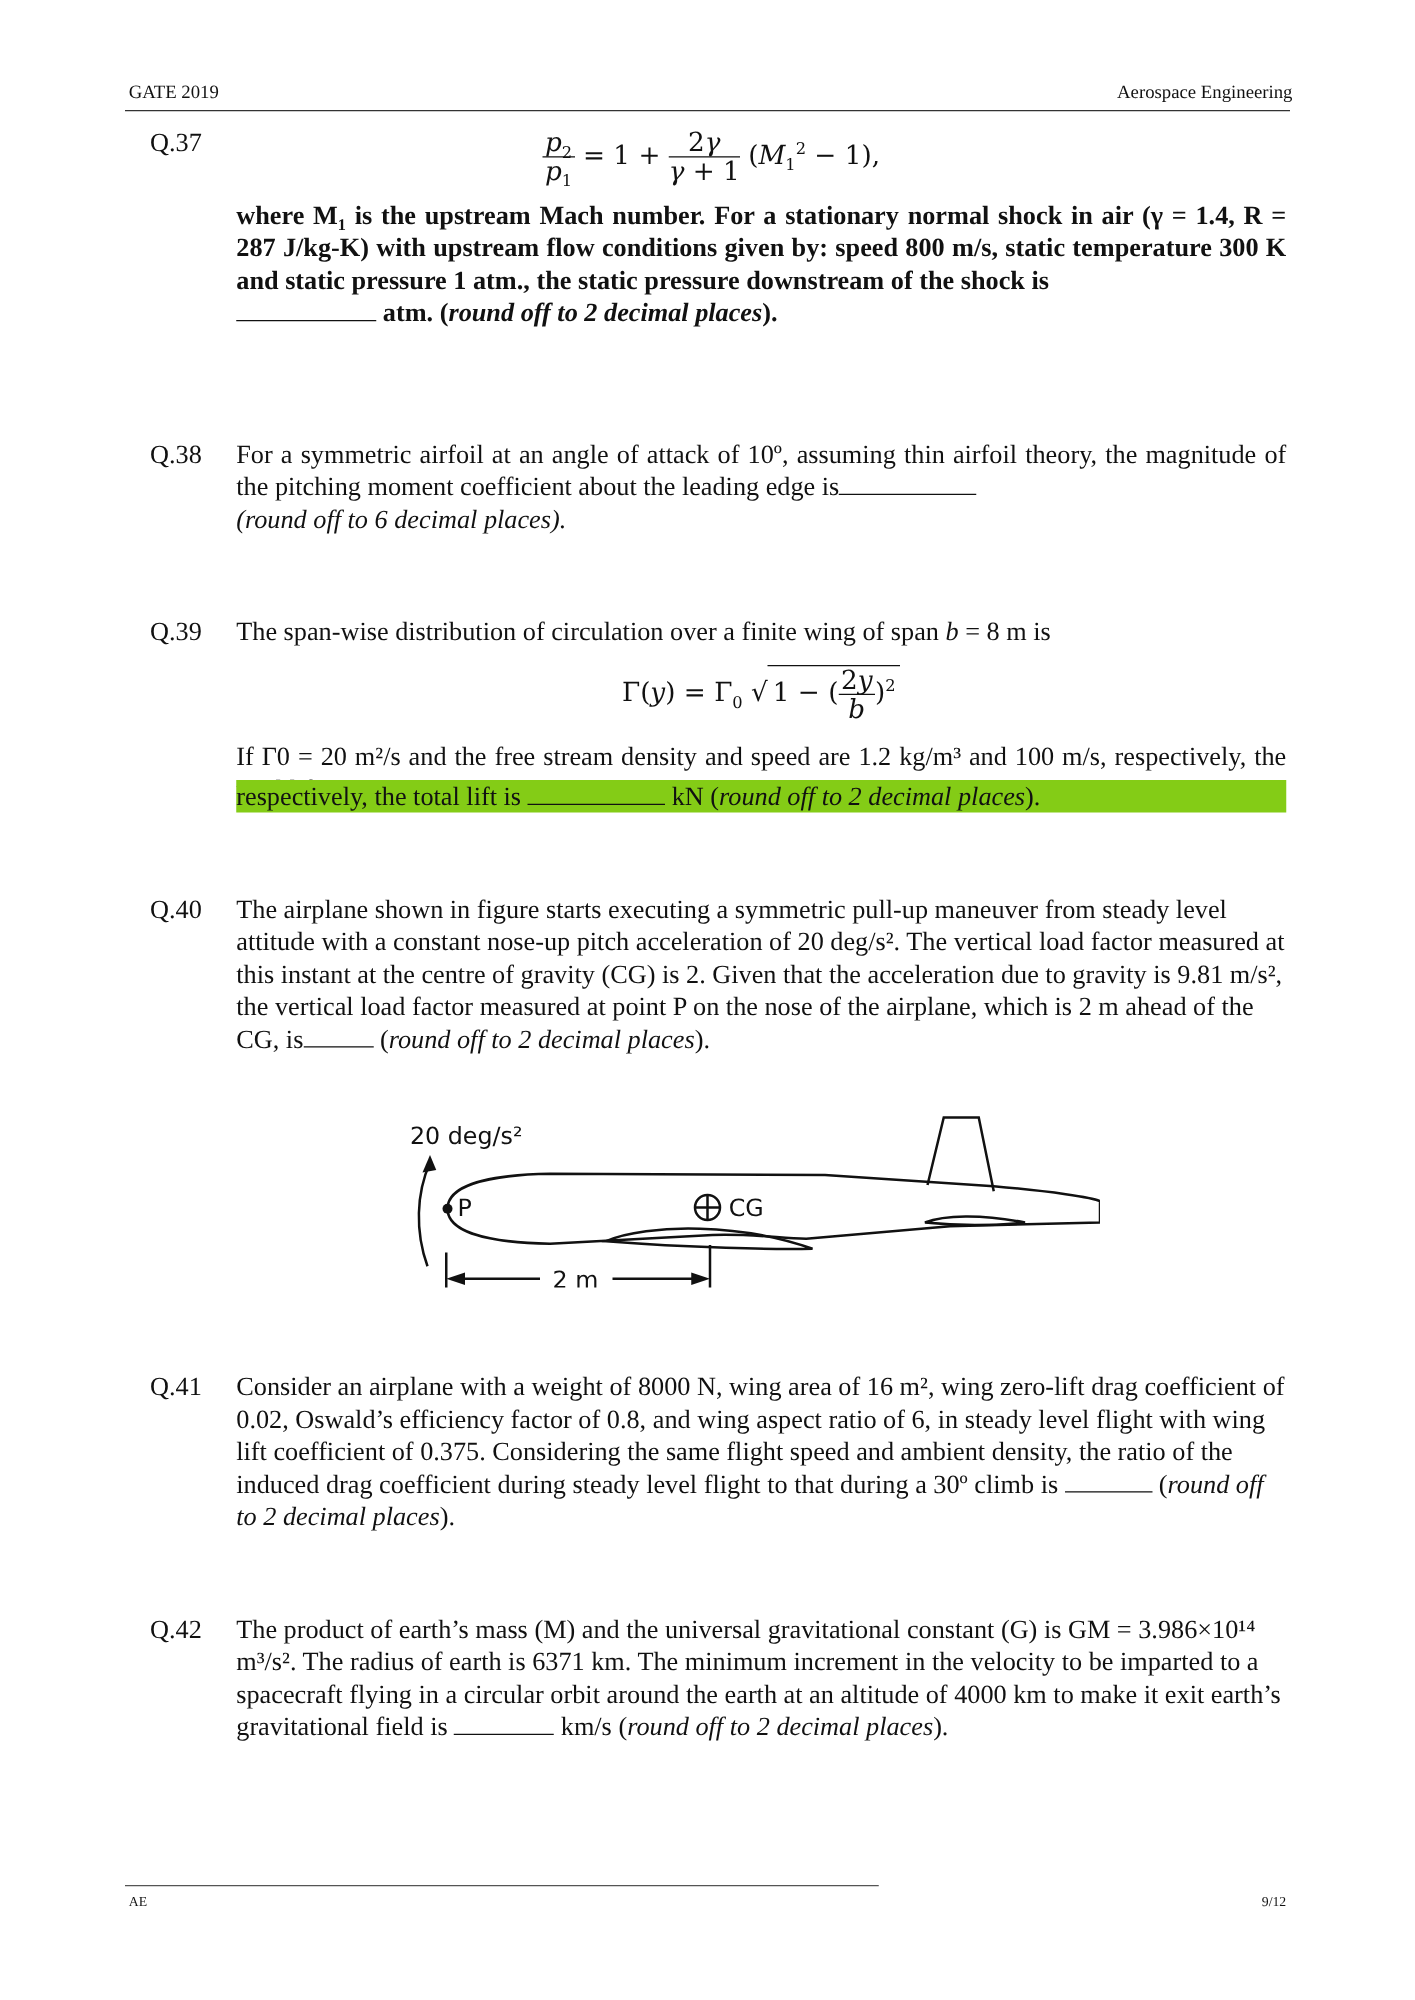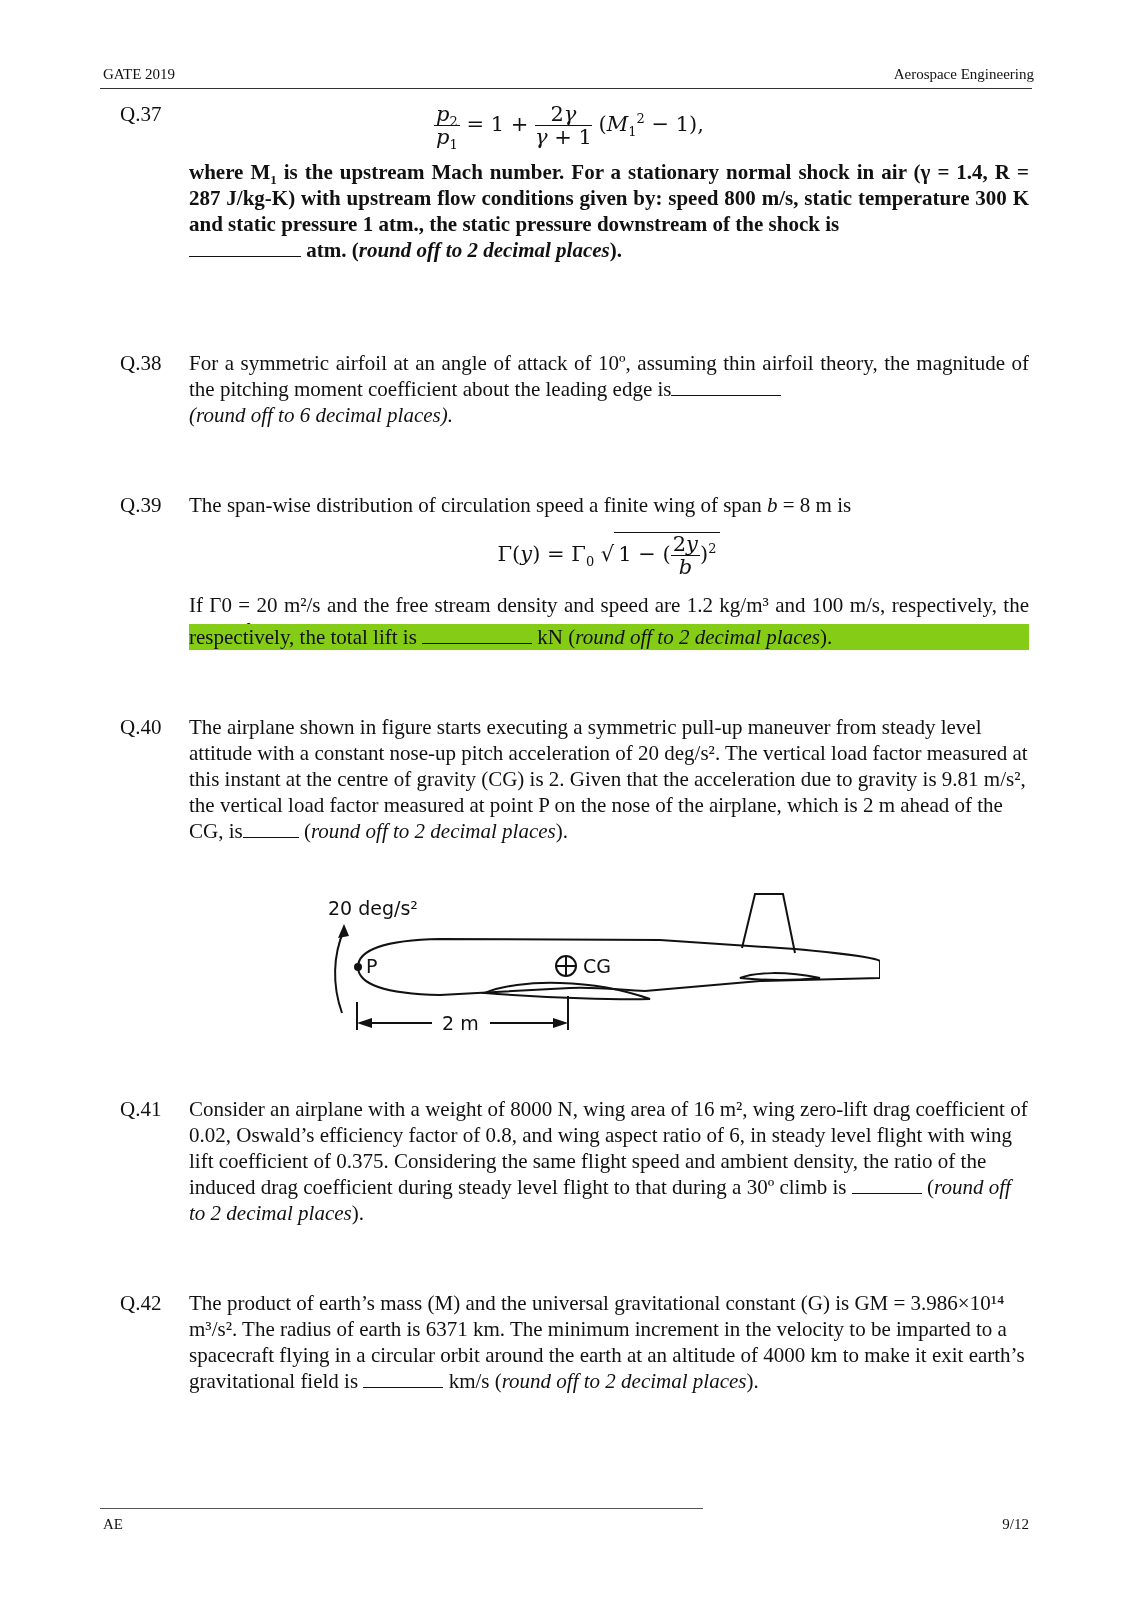--- a/index.html
+++ b/index.html
@@ -15,21 +15,21 @@
   .just{text-align:justify;}
   .eq{text-align:center;font-family:"DejaVu Serif",serif;}
   .frac{display:inline-block;vertical-align:middle;text-align:center;}
   .frac span{display:block;line-height:22px;}
   .frac .num{border-bottom:1.5px solid #111;padding:0 2px;text-align:center;}
   i{font-style:italic;}
   sup{font-size:13px;vertical-align:super;line-height:0;}
   sub{font-size:13px;line-height:0;}
   .blank{display:inline-block;border-bottom:1.5px solid #111;height:18px;vertical-align:baseline;}
   .ftr-rule{position:absolute;left:100px;width:603px;top:1508px;border-top:1.5px solid #555;}
-  .ftr{position:absolute;top:1516px;font-size:15px;}
+  .ftr{position:absolute;top:1516px;font-size:11px;}
   .ftr-left{left:103px;}
   .ftr-right{right:103px;}
   .fig{position:absolute;left:300px;top:860px;width:580px;height:170px;}
   .sqrt{display:inline-block;border-top:1.5px solid #111;padding:0 4px;}
 </style>
 </head>
 <body>
 
 <div class="hdr hdr-left">GATE 2019</div>
 <div class="hdr hdr-right">Aerospace Engineering</div>
@@ -55,21 +55,21 @@
   <div class="qnum">Q.38</div>
   <div class="qbody just" style="top:0;">
     <span>For a symmetric airfoil at an angle of attack of 10º, assuming thin airfoil theory, the magnitude of the pitching moment coefficient about the leading edge is</span><span class="blank" style="width:110px;"></span><br>
     <i>(round off to 6 decimal places).</i>
   </div>
 </div>
 
 <div class="q" style="top:492px;">
   <div class="qnum">Q.39</div>
   <div class="qbody" style="top:0;">
-    <div><span>The span-wise distribution of circulation speed a finite wing of span </span><i>b</i><span> = 8 m is</span></div>
+    <div><span>The span-wise distribution of circulation over a finite wing of span </span><i>b</i><span> = 8 m is</span></div>
     <div class="eq" style="height:72px;padding-top:14px;box-sizing:border-box;">
       Γ(<i>y</i>) = Γ<sub>0</sub> √<span class="sqrt">1 − (<span class="frac"><span class="num">2<i>y</i></span><span><i>b</i></span></span>)<sup>2</sup></span>
     </div>
     <div class="just" style="margin-top:2px;">If Γ0 = 20 m²/s and the free stream density and speed are 1.2 kg/m³ and 100 m/s, respectively, the total lift is</div>
     <div style="margin-top:-26px;padding-left:246px;height:26px;"></div>
     <div style="position:absolute;left:0;top:124px;width:840px;">
       &nbsp;
     </div>
   </div>
 </div>

